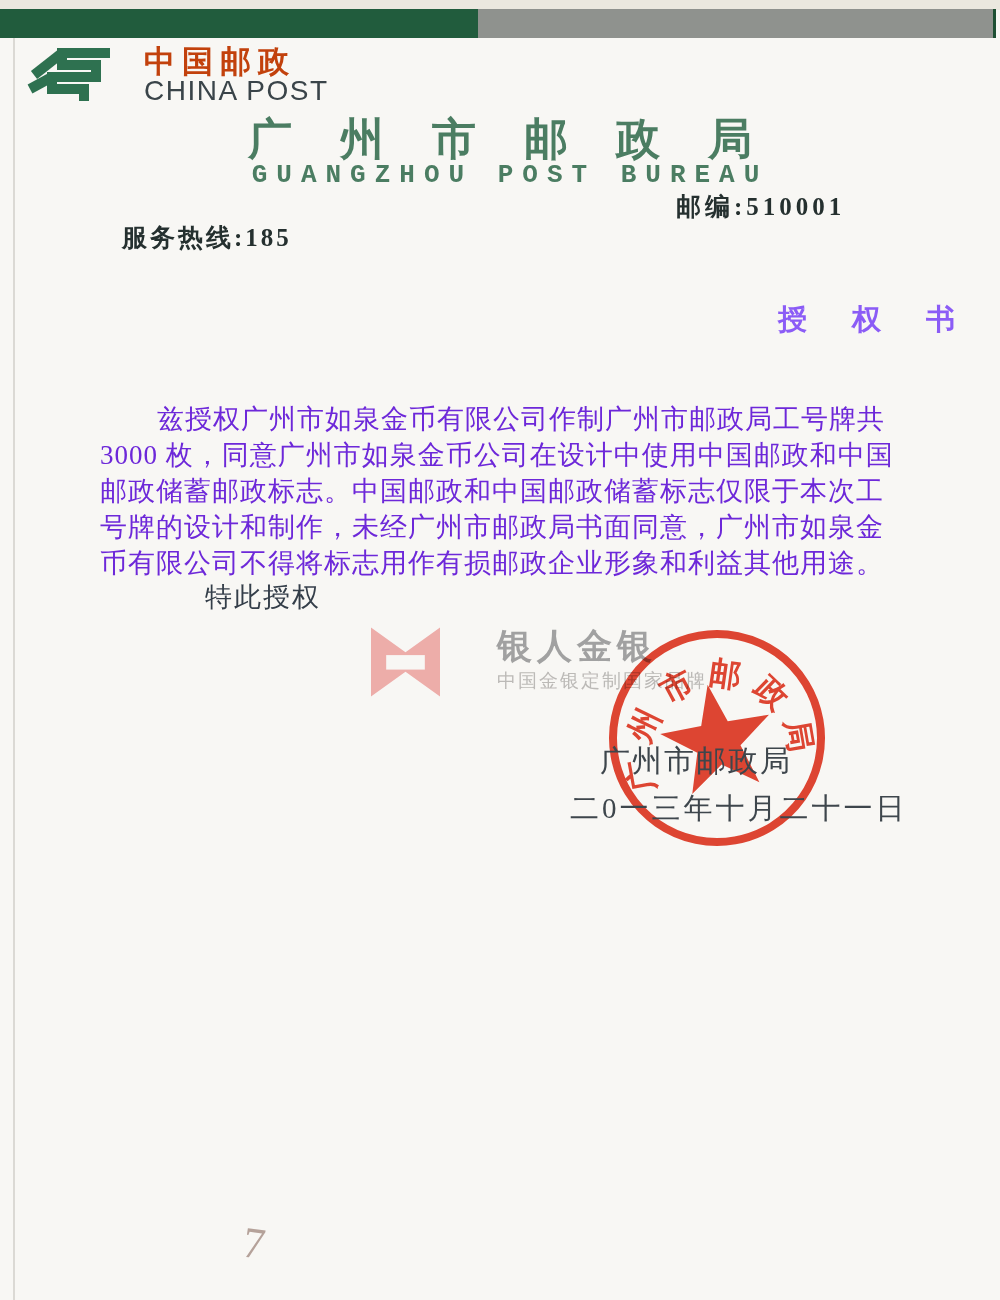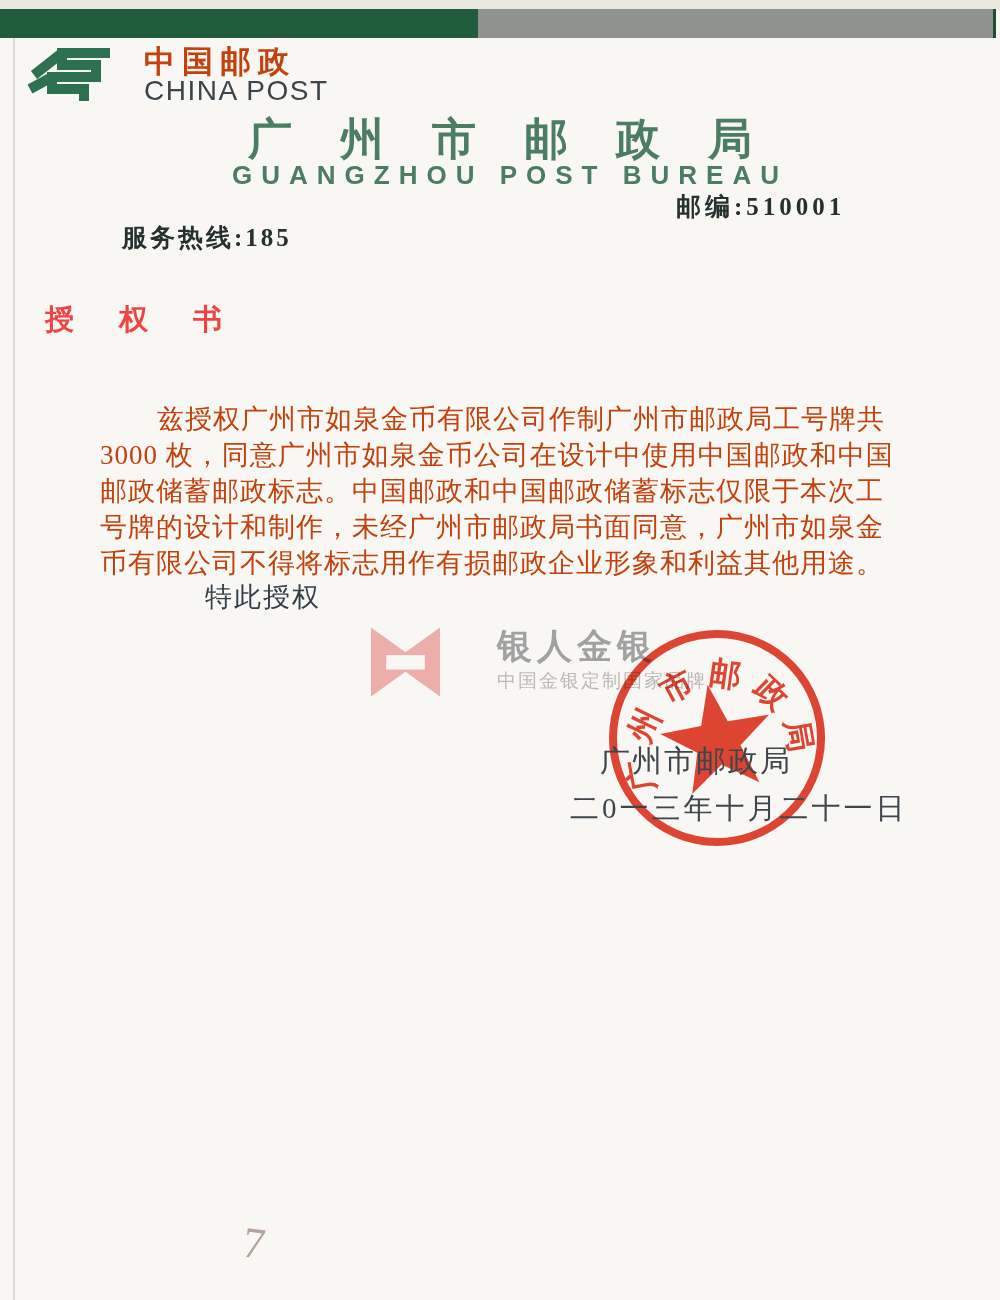--- a/index.html
+++ b/index.html
@@ -23,35 +23,35 @@
   .brand-en{font-size:28px;font-weight:500;letter-spacing:1.5px;color:#3a4449;line-height:24px;}
   
   .org-cn{
     position:absolute;left:0;right:0;top:110px;text-align:center;
     font-family:"Liberation Sans","DejaVu Sans",sans-serif;
     font-size:44px;font-weight:600;color:#4b7d62;letter-spacing:48px;padding-left:48px;
     white-space:nowrap;
   }
   .org-en{
     position:absolute;left:0;right:0;top:160px;text-align:center;
-    font-family:Liberation Sans, sans-serif;
+    font-family:Liberation Mono, monospace;
     font-size:26px;font-weight:600;color:#4b7d62;letter-spacing:9px;padding-left:20px;
     white-space:nowrap;
   }
   .addr{position:absolute;font-weight:700;color:#25302f;font-size:25px;letter-spacing:2px;white-space:nowrap;}
   .addr.a1{left:122px;top:190px;}
   .addr.a2{left:676px;top:190px;letter-spacing:4px;}
   .addr.a3{left:122px;top:221px;letter-spacing:3px;}
   .addr.a4{left:370px;top:221px;letter-spacing:2.5px;}
   
   .doc-title{
-    position:absolute;left:0;right:0;top:300px;text-align:left;
-    font-size:29px;font-weight:700;color:#ef4444;letter-spacing:45px;padding-left:45px;white-space:nowrap;
+    position:absolute;left:0;right:0;top:300px;text-align:right;
+    font-size:29px;font-weight:700;color:#8b5cf6;letter-spacing:45px;padding-left:45px;white-space:nowrap;
   }
-  .body-para{position:absolute;left:100px;top:401px;width:810px;color:#c2410c;}
+  .body-para{position:absolute;left:100px;top:401px;width:810px;color:#6d28d9;}
   .body-line{font-size:27px;line-height:36px;height:36px;white-space:nowrap;letter-spacing:1px;}
   .body-line.indent{padding-left:57px;}
   .closing{position:absolute;left:205px;top:579px;font-size:27px;color:#343e49;letter-spacing:2px;}
   
   .watermark{position:absolute;left:371px;top:626px;display:flex;opacity:.95;gap:40px;}
   .wm-mark{width:69px;height:72px;flex:0 0 auto;}
   .wm-text{margin-left:17px;}
   .wm-brand{font-family:"Liberation Sans","DejaVu Sans",sans-serif;font-size:35px;font-weight:700;color:#9d9d9d;letter-spacing:5px;line-height:40px;}
   .wm-slogan{font-family:Liberation Mono, monospace;font-size:19px;font-weight:500;color:#b9b7b4;letter-spacing:2px;margin-top:2px;}
   

